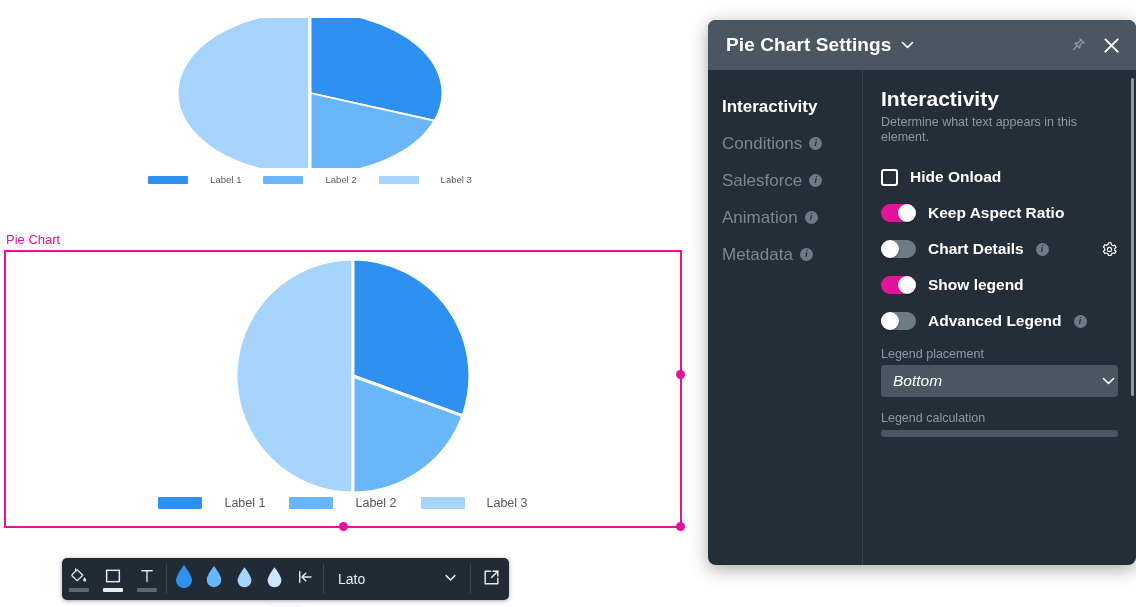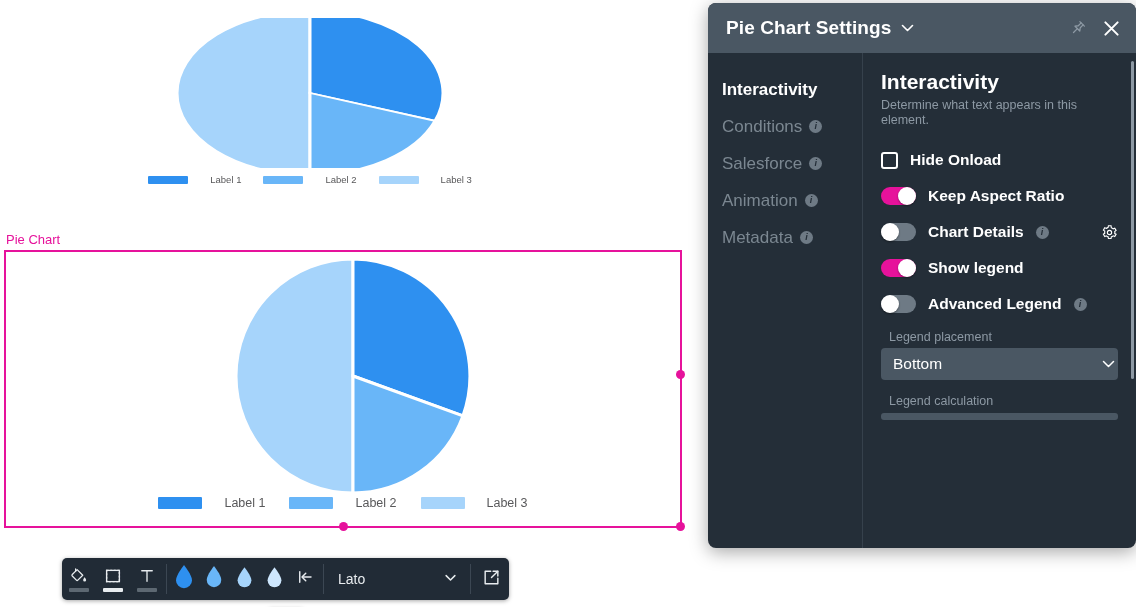--- a/index.html
+++ b/index.html
@@ -173,21 +173,21 @@
     justify-content: center;
     align-self: center;
     cursor: pointer;
     box-shadow: 0 1px 4px rgba(0,0,0,0.25);
   }
 
   
   #panel {
     position: absolute;
     left: 708px;
-    top: 3px;
+    top: 20px;
     width: 428px;
     height: 545px;
     background: #242e38;
     border-radius: 8px;
     box-shadow: 0 4px 18px rgba(0,0,0,0.35);
     overflow: hidden;
     display: flex;
     flex-direction: column;
   }
   #panel-header {
@@ -326,34 +326,35 @@
     color: #ffffff;
     font-size: 15.5px;
     font-weight: bold;
   }
   .row-spacer { flex: 1; }
   .row-gear { color: #ffffff; cursor: pointer; line-height: 0; }
 
   .field-label {
     color: #8d99a4;
     font-size: 12.5px;
-    margin: 8px 0 4px 8px;
+    margin: 8px 0 4px 0;
   }
   .select-box {
     height: 32px;
     background: #4a5763;
     border-radius: 4px;
     display: flex;
     align-items: center;
     justify-content: space-between;
     padding: 0 2px 0 12px;
     box-sizing: border-box;
     color: #ffffff;
     font-size: 15.5px;
     cursor: pointer;
+    font-style: italic;
   }
   .partial-field {
     height: 7px;
     background: #4a5763;
     border-radius: 3px;
     margin-top: 5px;
   }
   #panel-scrollbar {
     position: absolute;
     right: 2px;

